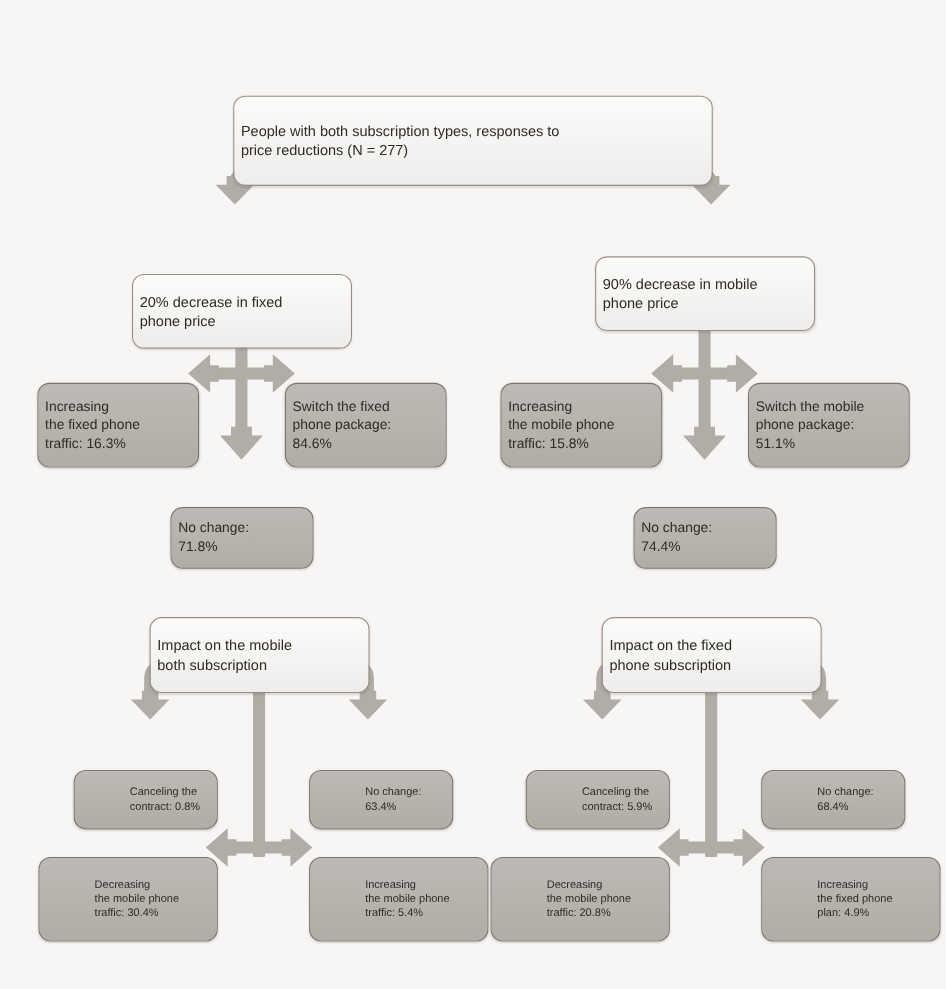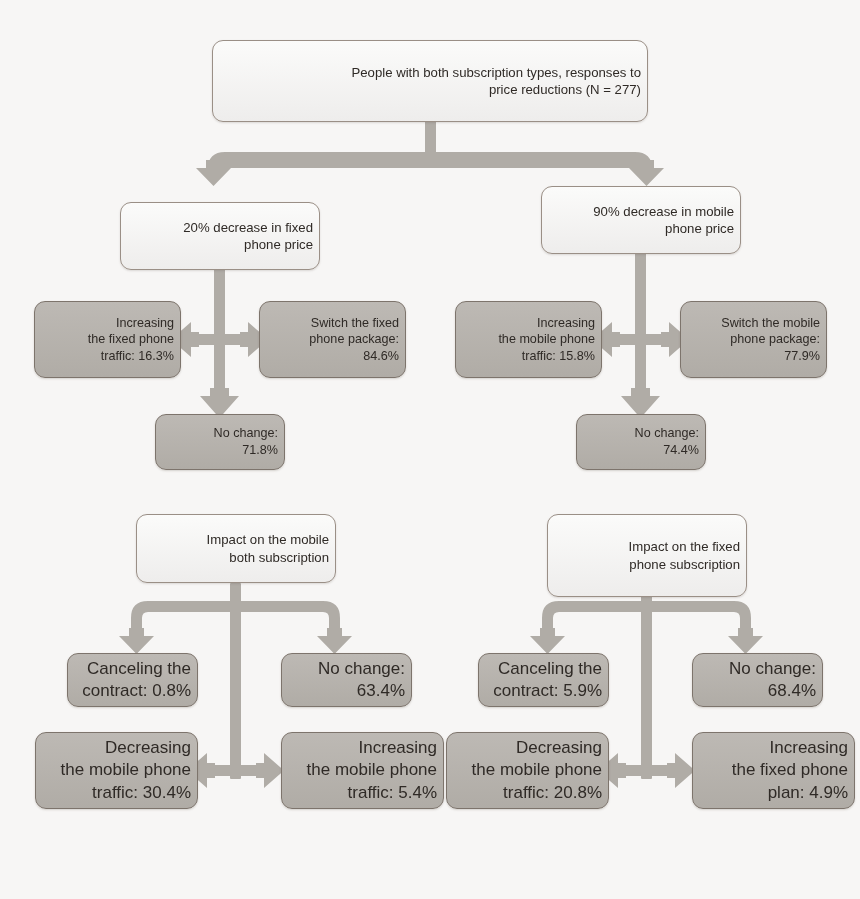--- a/index.html
+++ b/index.html
@@ -23,25 +23,26 @@
     width: 860px;
     height: 899px;
     pointer-events: none;
   }
   .node {
     position: absolute;
     box-sizing: border-box;
     display: flex;
     align-items: center;
     justify-content: center;
-    text-align: right;
+    text-align: left;
     border-radius: 11px;
     color: #2f2a26;
     line-height: 1.32;
     z-index: 3;
+    margin-top: 47px;
   }
   .node-text {
     display: block;
     width: 100%;
     padding: 0 6px;
     box-sizing: border-box;
     white-space: pre-line;
   }
   
   .node.light {
@@ -50,21 +51,21 @@
     box-shadow: 0 1px 2px rgba(90,80,70,0.18);
   }
   
   .node.dark {
     background: linear-gradient(180deg, #bdb9b4 0%, #b0aca6 100%);
     border: 1.3px solid #7d746c;
     box-shadow: 0 1px 2px rgba(90,80,70,0.22);
   }
   .fs-13 { font-size: 13.2px; }
   .fs-12 { font-size: 12.6px; }
-  .fs-115 { font-size: 17px; }
+  .fs-115 { font-size: 10px; padding-left: 44px; }
 </style>
 </head>
 <body>
 
 <div id="canvas">
 
   <svg id="connector-layer" viewBox="0 0 860 899" xmlns="http://www.w3.org/2000/svg">
     <g fill="#b0aca6">
 
       <g>
@@ -209,34 +210,34 @@
 
   <div class="node dark fs-12" style="left:455px; top:301px; width:147px; height:77px;">
     <span class="node-text">Increasing
 the mobile phone
 traffic: 15.8%</span>
   </div>
 
   <div class="node dark fs-12" style="left:680px; top:301px; width:147px; height:77px;">
     <span class="node-text">Switch the mobile
 phone package:
-77.9%</span>
+51.1%</span>
   </div>
 
   <div class="node dark fs-12" style="left:576px; top:414px; width:130px; height:56px;">
     <span class="node-text">No change:
 74.4%</span>
   </div>
 
   <div class="node light fs-13" style="left:136px; top:514px; width:200px; height:69px;">
     <span class="node-text">Impact on the mobile
 both subscription</span>
   </div>
 
-  <div class="node light fs-13" style="left:547px; top:514px; width:200px; height:83px;">
+  <div class="node light fs-13" style="left:547px; top:514px; width:200px; height:69px;">
     <span class="node-text">Impact on the fixed
 phone subscription</span>
   </div>
 
   <div class="node dark fs-115" style="left:67px; top:653px; width:131px; height:54px;">
     <span class="node-text">Canceling the
 contract: 0.8%</span>
   </div>
 
   <div class="node dark fs-115" style="left:281px; top:653px; width:131px; height:54px;">

